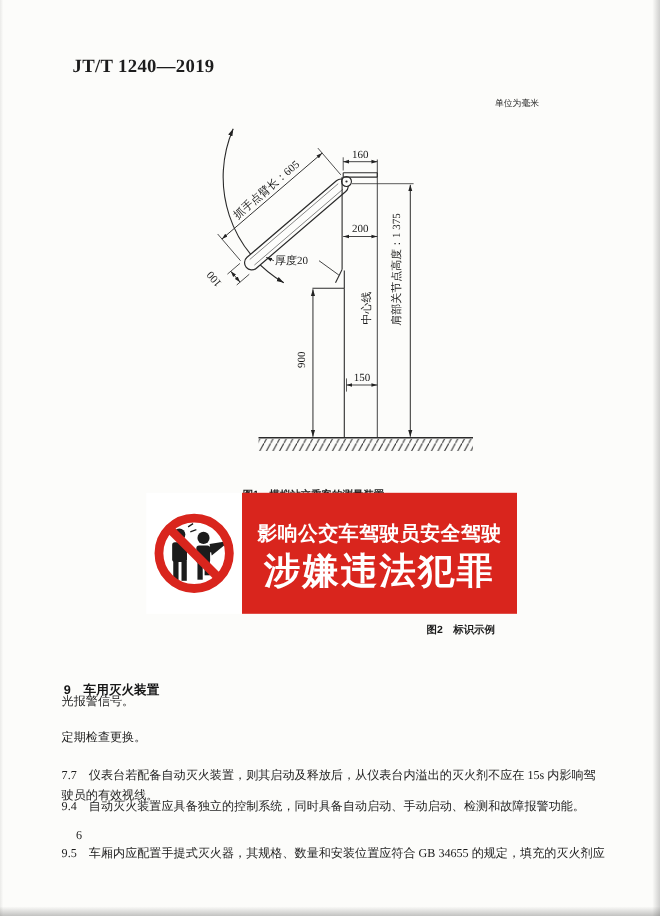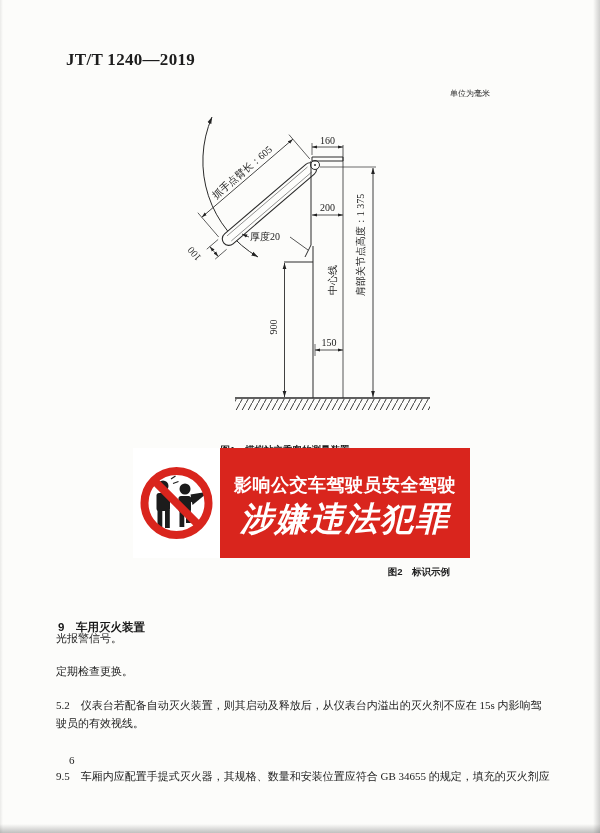--- a/index.html
+++ b/index.html
@@ -29,21 +29,21 @@
   .fig2-caption{left:150px;top:566px;width:300px;text-align:right;}
 
   .sign{position:absolute;left:133px;top:448px;width:337px;height:110px;
     display:flex;}
   .sign-left{width:87px;height:110px;background:#ffffff;flex:none;}
   .sign-right{flex:1;background:#d9251d;display:flex;flex-direction:column;
     align-items:center;justify-content:center;gap:5px;padding-top:1px;}
   .sign-line1{color:#ffffff;font-family:"Liberation Sans","DejaVu Sans",sans-serif;
     font-weight:bold;font-size:18px;letter-spacing:0.5px;white-space:nowrap;}
   .sign-line2{color:#ffffff;font-family:"Liberation Sans","DejaVu Sans",sans-serif;
-    font-weight:bold;font-size:33px;letter-spacing:2px;white-space:nowrap;line-height:1;font-style:italic;}
+    font-weight:bold;font-size:33px;letter-spacing:2px;white-space:nowrap;line-height:1;}
 
   .sec-heading{position:absolute;left:58px;top:620px;
     font-family:"Liberation Sans","DejaVu Sans",sans-serif;
     font-weight:bold;font-size:11.5px;color:#161616;}
   .clause{position:absolute;left:56px;width:492px;font-size:11px;
     line-height:17.5px;color:#1d1d1d;}
   .clause div{white-space:nowrap;}
 
   .page-num{position:absolute;left:69px;top:754px;font-size:11px;color:#1c1c1c;}
 
@@ -169,22 +169,25 @@
 
   <div class="sec-heading">9　车用灭火装置</div>
 
   <div class="clause" style="top:630px;">
     <div>光报警信号。</div>
   </div>
   <div class="clause" style="top:663px;">
     <div>定期检查更换。</div>
   </div>
   <div class="clause" style="top:697px;">
-    <div>5.2　仪表台若配备自动灭火装置，则其启动及释放后，从仪表台内溢出的灭火剂不应在 15s 内影响驾</div>
+    <div>7.7　仪表台若配备自动灭火装置，则其启动及释放后，从仪表台内溢出的灭火剂不应在 15s 内影响驾</div>
     <div>驶员的有效视线。</div>
+  </div>
+  <div class="clause" style="top:725px;">
+    <div>9.4　自动灭火装置应具备独立的控制系统，同时具备自动启动、手动启动、检测和故障报警功能。</div>
   </div>
   <div class="clause" style="top:768px;">
     <div>9.5　车厢内应配置手提式灭火器，其规格、数量和安装位置应符合 GB 34655 的规定，填充的灭火剂应</div>
   </div>
 
   <div class="page-num">6</div>
 
   <div class="edge-left"></div>
   <div class="edge-right"></div>
   <div class="edge-bottom"></div>

